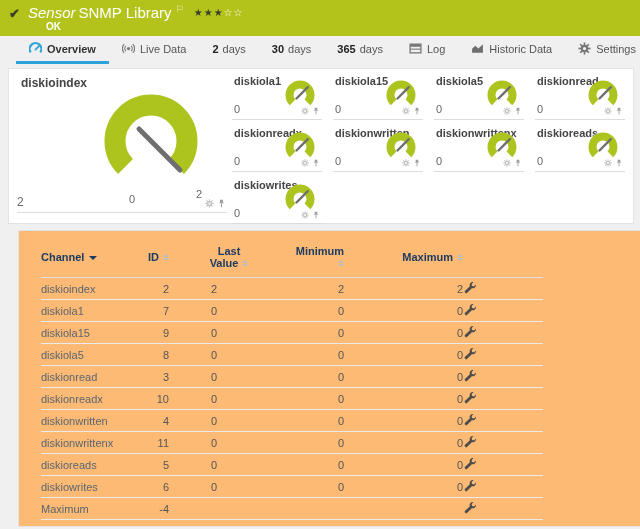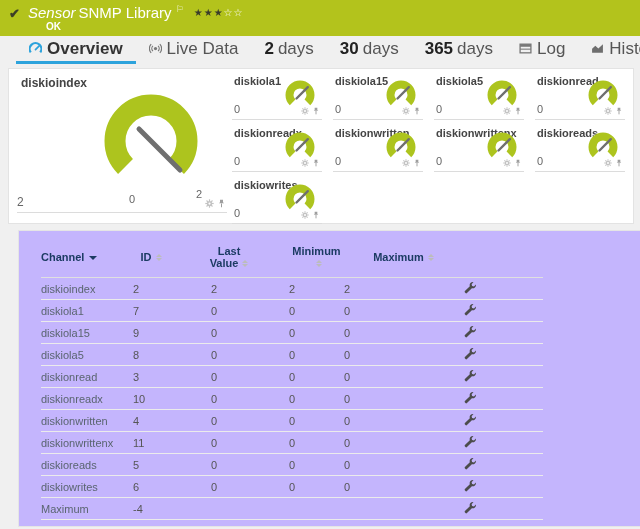--- a/index.html
+++ b/index.html
@@ -12,21 +12,21 @@
   .titleline{position:absolute;left:28px;top:4px;font-size:15px;white-space:nowrap}
   .titleline em{margin-right:3px}
   .flag{font-size:9px;vertical-align:super;margin-left:4px;color:#f2f6d8}
   .stars{font-size:10px;letter-spacing:1px;margin-left:10px;vertical-align:2px}
   .stars .f{color:#3a3d2b}
   .stars .e{color:#fff}
   .okstatus{position:absolute;left:46px;top:21px;font-size:10px;font-weight:bold}
 
   
   .tabs{height:28px;display:flex;align-items:stretch;padding-left:16px;background:#f0f0f0}
-  .tab{display:flex;align-items:center;padding:0 13px;font-size:17px;color:#555;
+  .tab{display:flex;align-items:center;padding:0 13px;font-size:11px;color:#555;
     border-bottom:3px solid transparent;cursor:pointer;white-space:nowrap}
   .tab.active{border-bottom-color:#2da3dc;color:#333;font-weight:bold}
   .tab svg{margin-right:5px;flex:none}
   .tab b{color:#222;margin-right:4px;font-weight:bold}
 
   
   .gauge-panel{margin:4px 6px 0 8px;height:156px;background:#fff;border:1px solid #e3e3e3;
     display:flex;position:relative}
   .big-cell{width:220px;flex:none;position:relative}
   .big-label{position:absolute;left:12px;top:7px;font-size:12px;font-weight:bold;color:#444}
@@ -39,27 +39,27 @@
 
   .small-grid{flex:1;display:grid;grid-template-columns:repeat(4,1fr);grid-auto-rows:52px}
   .gcell{position:relative}
   .glabel{position:absolute;left:5px;top:6px;font-size:11px;font-weight:bold;color:#444;white-space:nowrap}
   .gsvg{position:absolute;right:12px;top:10px}
   .gval{position:absolute;left:5px;bottom:6px;font-size:11px;color:#666}
   .gicons{position:absolute;right:10px;bottom:6px;display:flex;gap:3px}
   .gline{position:absolute;left:3px;right:8px;bottom:1px;border-bottom:1px solid #dcdcdc}
 
   
-  .table-panel{margin:6px 0 0 18px;width:622px;height:297px;background:#c4b5fd;
+  .table-panel{margin:6px 0 0 18px;width:622px;height:297px;background:#fdba74;
     border:1px solid #e5e5e5;border-right:none;padding:12px 4px 0 22px;overflow:hidden}
   table{border-collapse:collapse;table-layout:fixed;width:502px;font-size:11px}
   th{color:#1c3b63;font-weight:bold;padding:2px 0 8px;border-bottom:1px solid #e0e0e0;
     vertical-align:middle;line-height:12px}
   td{padding:0;height:22px;border-bottom:1px solid #ebebeb;vertical-align:middle}
-  .al{text-align:left}.ar{}.ac{}
+  .al{text-align:left}.ar{text-align:right}.ac{}
   td.chan{color:#5a6570}
   td.num{color:#555}
   td.lastv{padding-left:42px;text-align:left}
   .caret{display:inline-block;width:0;height:0;border-left:4px solid transparent;
     border-right:4px solid transparent;border-top:4px solid #1c3b63;margin-left:5px;vertical-align:1px}
   .sort{display:inline-block;margin-left:4px;vertical-align:0}
   .sort i{display:block;width:0;height:0;border-left:3px solid transparent;border-right:3px solid transparent}
   .sort .up{border-bottom:3px solid #bcbcbc;margin-bottom:1px}
   .sort .dn{border-top:3px solid #bcbcbc}
   .wrench-btn{display:inline-block;cursor:pointer;line-height:0}

